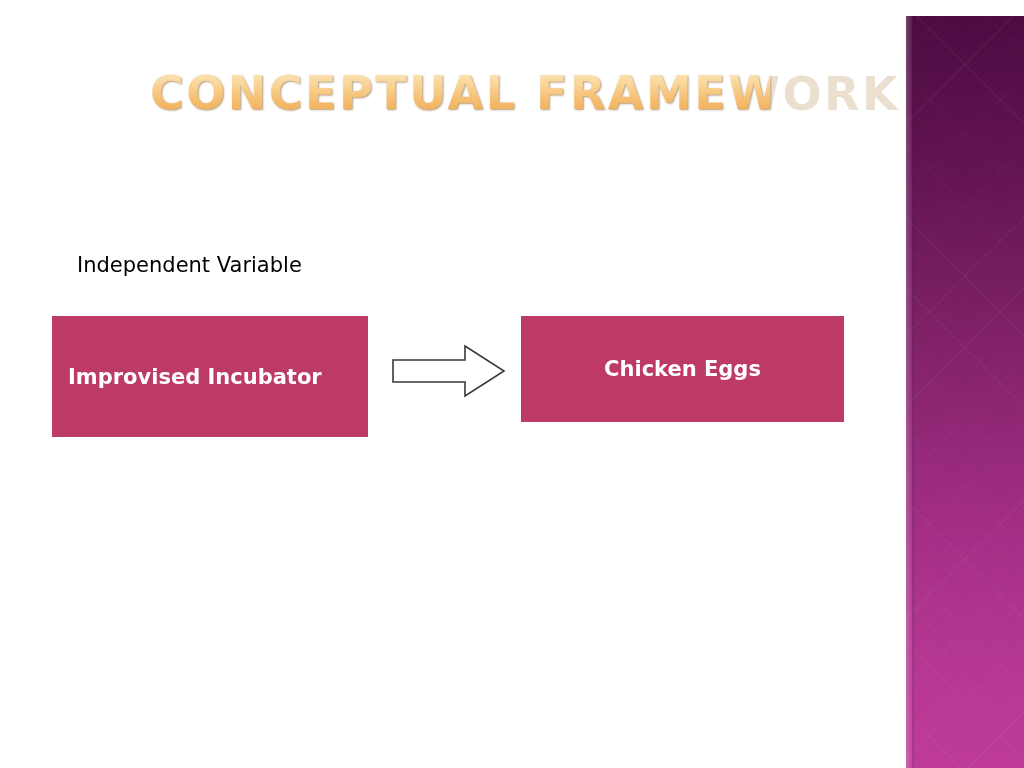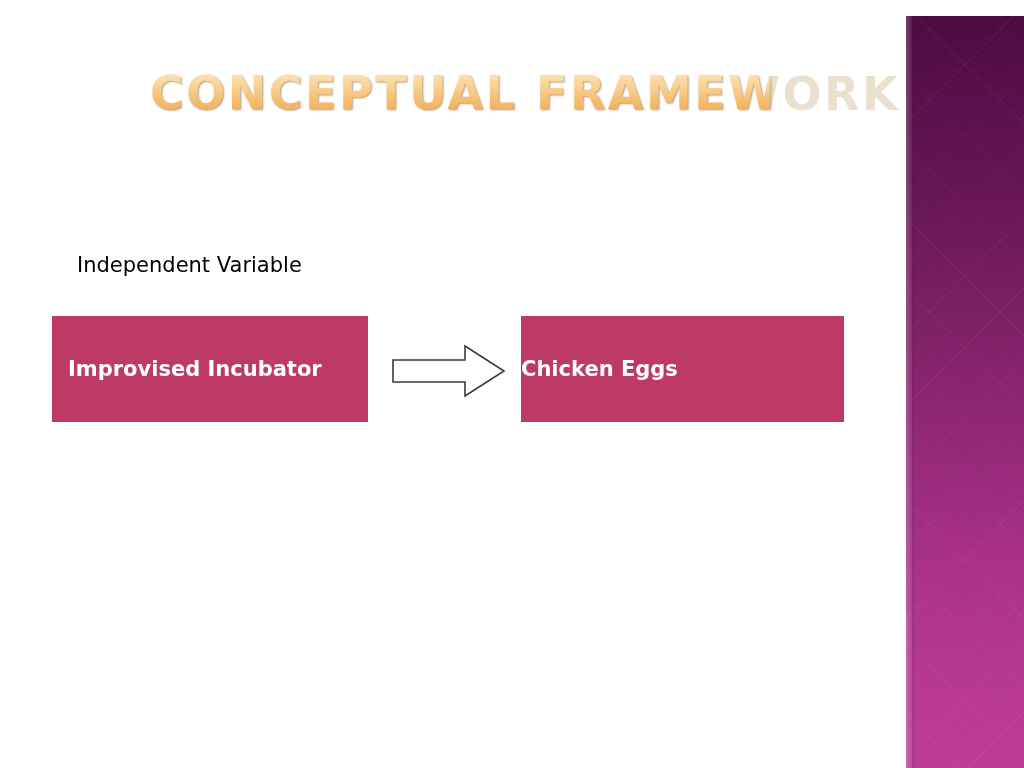--- a/index.html
+++ b/index.html
@@ -154,29 +154,30 @@
     font-family: "DejaVu Sans", sans-serif;
     font-size: 21px;
     font-weight: bold;
     color: #ffffff;
     white-space: nowrap;
   }
   #box-independent {
     left: 52px;
     top: 300px;
     width: 316px;
-    height: 106px;
+    height: 121px;
     justify-content: flex-start;
     padding-left: 16px;
   }
   #box-dependent {
     left: 521px;
     top: 300px;
     width: 323px;
     height: 106px;
+    justify-content: center;
   }
 
   
   #arrow {
     position: absolute;
     left: 391px;
     top: 328px;
     width: 116px;
     height: 54px;
   }

